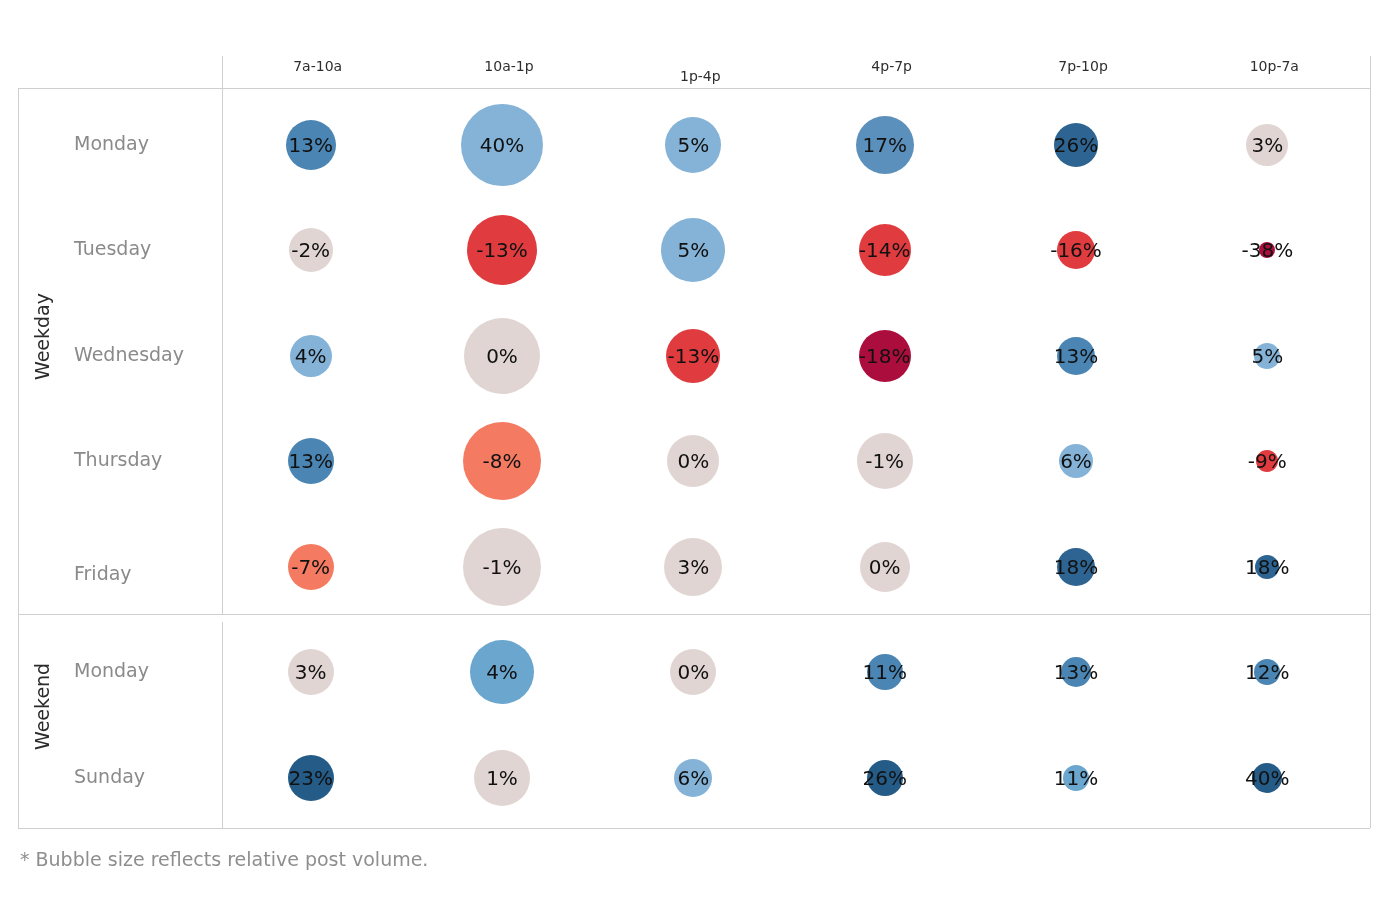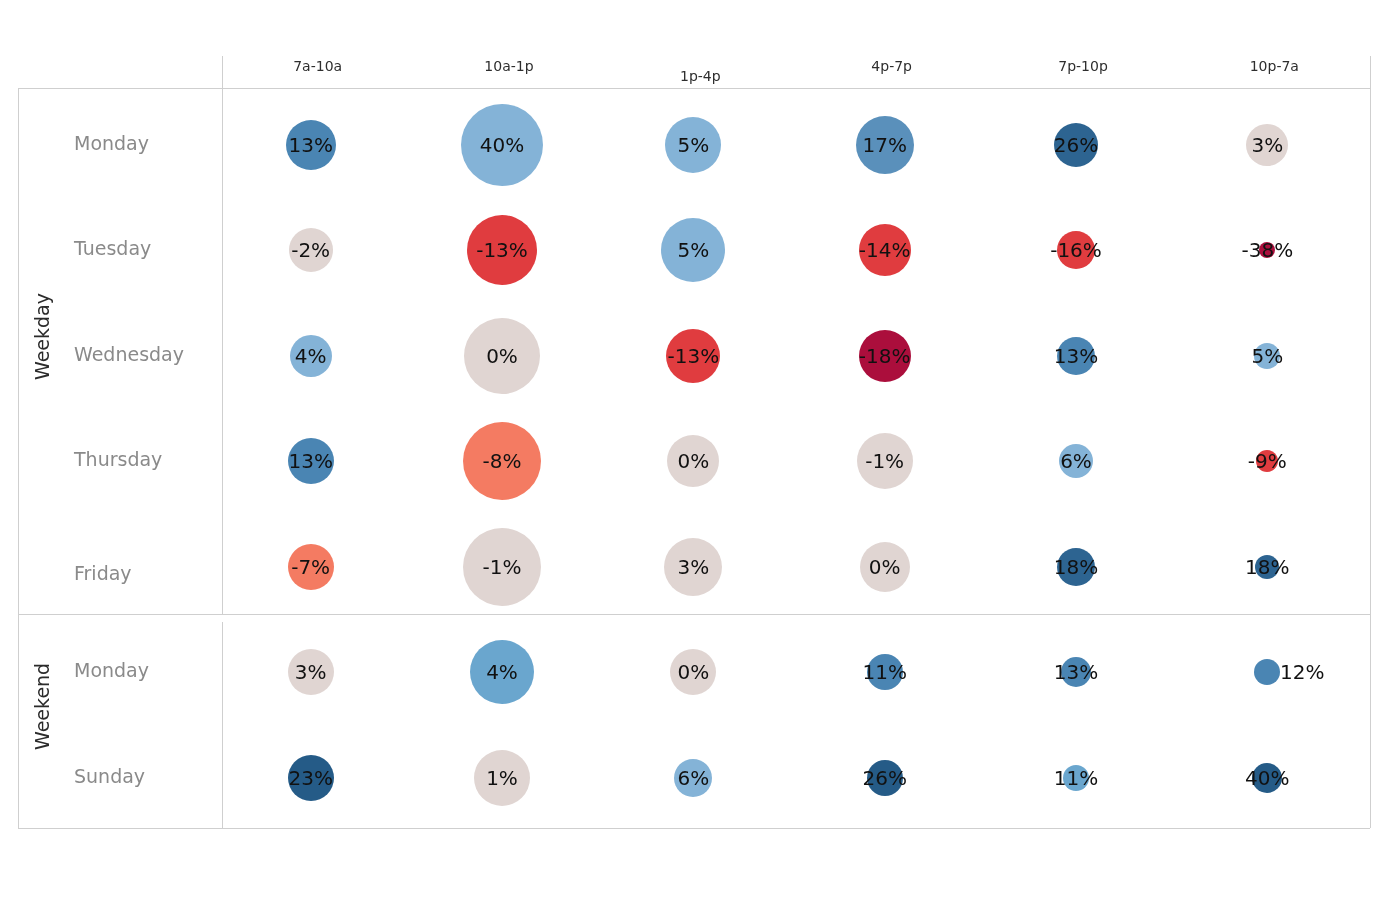--- a/index.html
+++ b/index.html
@@ -213,28 +213,29 @@
       <div class="bubble-label" style="left: 310.667px; top: 672px;">3%</div>
       <div class="bubble" style="left: 502px; top: 672px; width: 64px; height: 64px; background: rgb(106, 166, 206);"></div>
       <div class="bubble-label" style="left: 502px; top: 672px;">4%</div>
       <div class="bubble" style="left: 693.333px; top: 672px; width: 46px; height: 46px; background: rgb(224, 213, 210);"></div>
       <div class="bubble-label" style="left: 693.333px; top: 672px;">0%</div>
       <div class="bubble" style="left: 884.667px; top: 672px; width: 36px; height: 36px; background: rgb(74, 133, 179);"></div>
       <div class="bubble-label" style="left: 884.667px; top: 672px;">11%</div>
       <div class="bubble" style="left: 1076px; top: 672px; width: 30px; height: 30px; background: rgb(74, 133, 179);"></div>
       <div class="bubble-label" style="left: 1076px; top: 672px;">13%</div>
       <div class="bubble" style="left: 1267.33px; top: 672px; width: 26px; height: 26px; background: rgb(74, 133, 179);"></div>
-      <div class="bubble-label" style="left: 1267.33px; top: 672px; margin-left: 35px;">12%</div>
+      <div class="bubble-label" style="left: 1267.33px; top: 672px;">12%</div>
       <div class="bubble" style="left: 310.667px; top: 778px; width: 46px; height: 46px; background: rgb(37, 91, 135);"></div>
       <div class="bubble-label" style="left: 310.667px; top: 778px;">23%</div>
       <div class="bubble" style="left: 502px; top: 778px; width: 56px; height: 56px; background: rgb(224, 213, 210);"></div>
       <div class="bubble-label" style="left: 502px; top: 778px;">1%</div>
       <div class="bubble" style="left: 693.333px; top: 778px; width: 38px; height: 38px; background: rgb(132, 179, 215);"></div>
       <div class="bubble-label" style="left: 693.333px; top: 778px;">6%</div>
       <div class="bubble" style="left: 884.667px; top: 778px; width: 36px; height: 36px; background: rgb(37, 91, 135);"></div>
       <div class="bubble-label" style="left: 884.667px; top: 778px;">26%</div>
       <div class="bubble" style="left: 1076px; top: 778px; width: 26px; height: 26px; background: rgb(106, 166, 206);"></div>
       <div class="bubble-label" style="left: 1076px; top: 778px;">11%</div>
       <div class="bubble" style="left: 1267.33px; top: 778px; width: 30px; height: 30px; background: rgb(37, 91, 135);"></div>
       <div class="bubble-label" style="left: 1267.33px; top: 778px;">40%</div>
     </div>
 
+  <div class="footnote">* Bubble size reflects relative post volume.</div>
 </div>
 
 </body></html>

